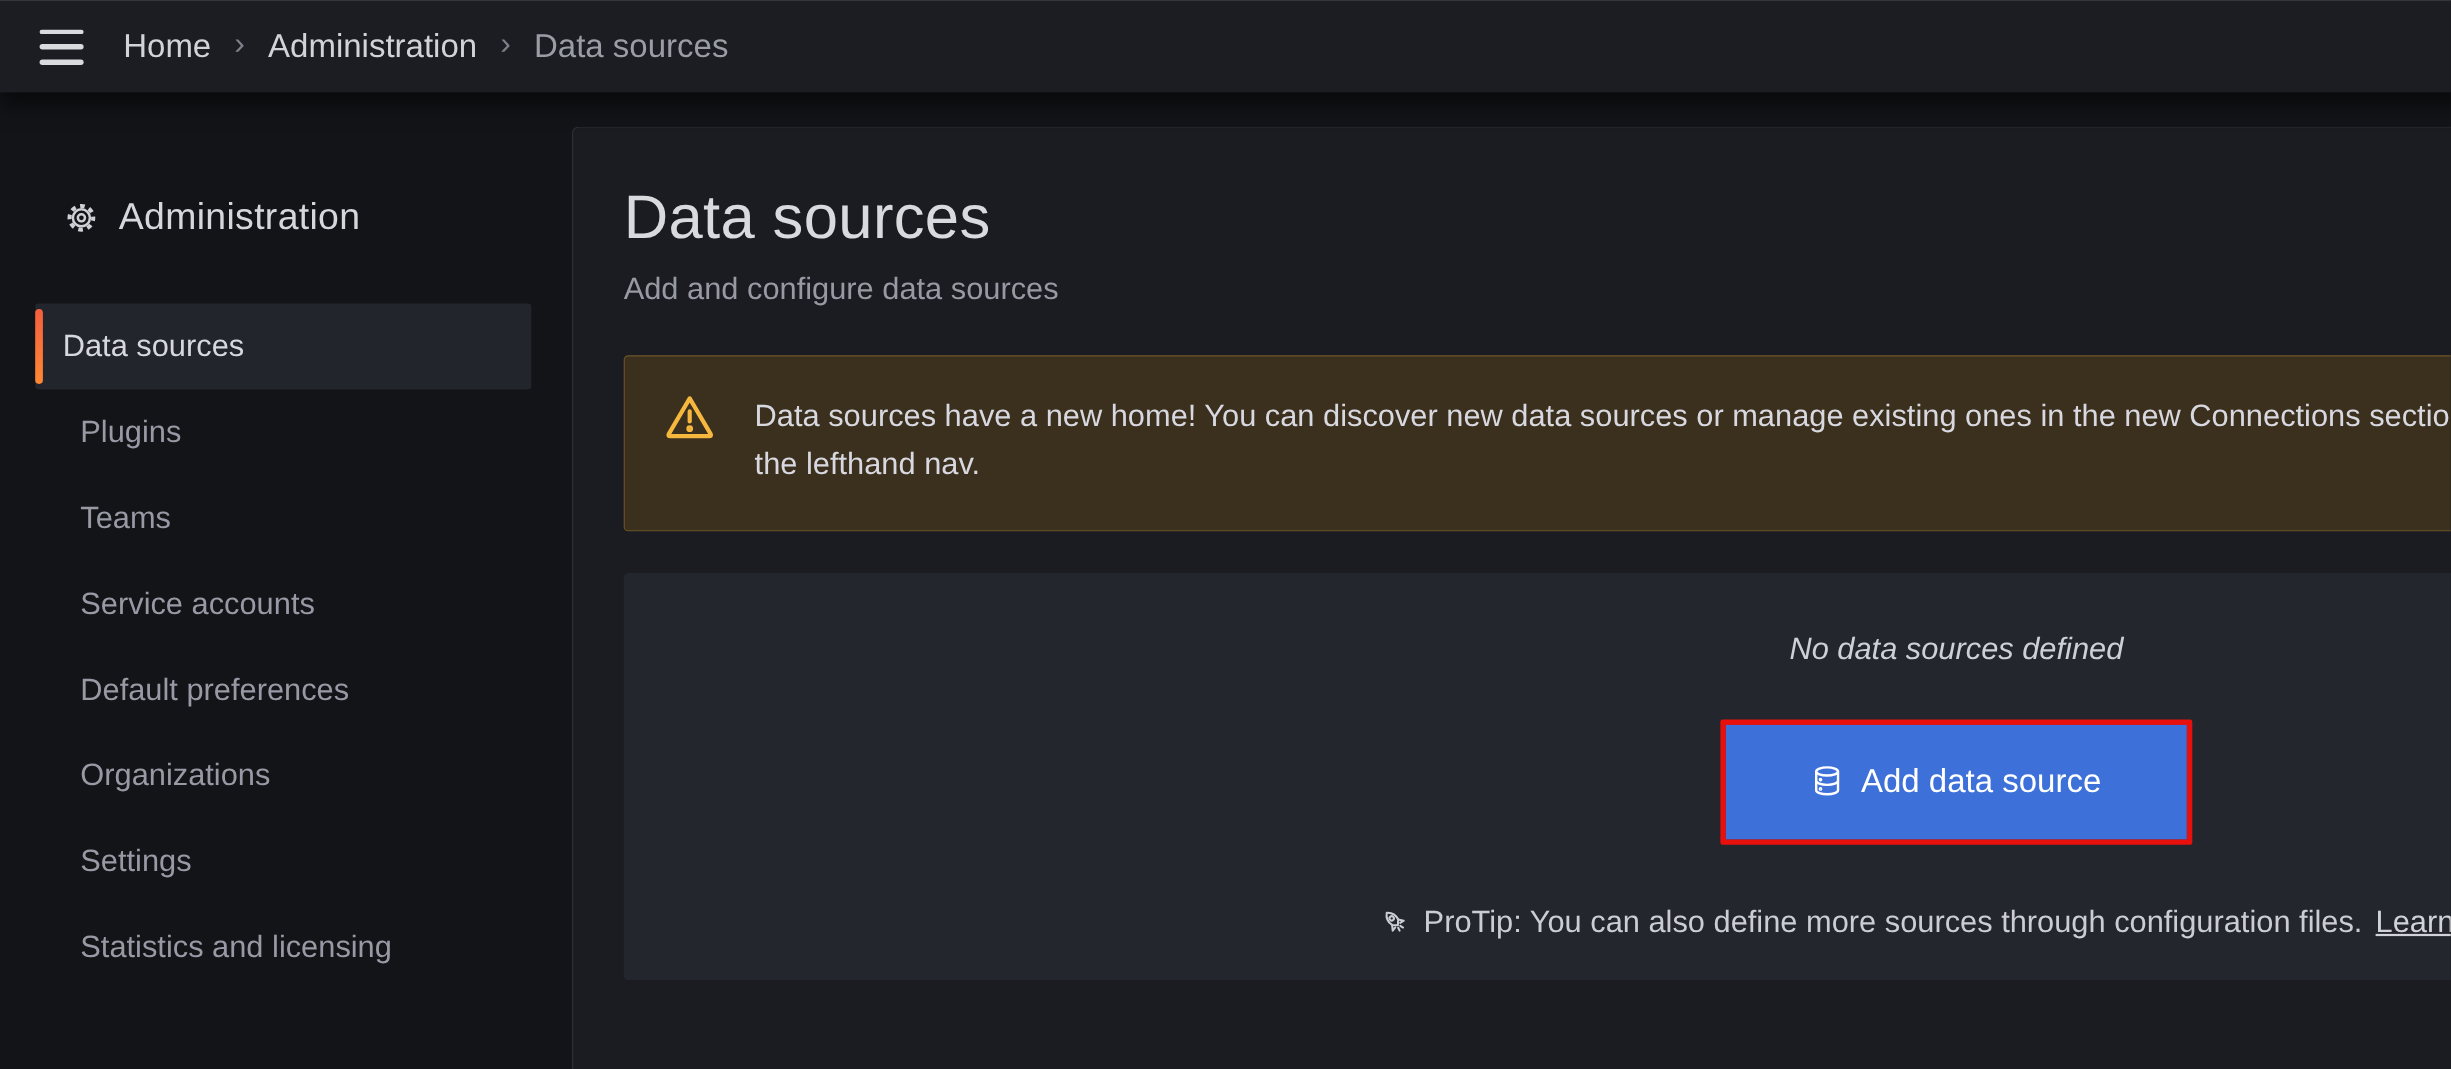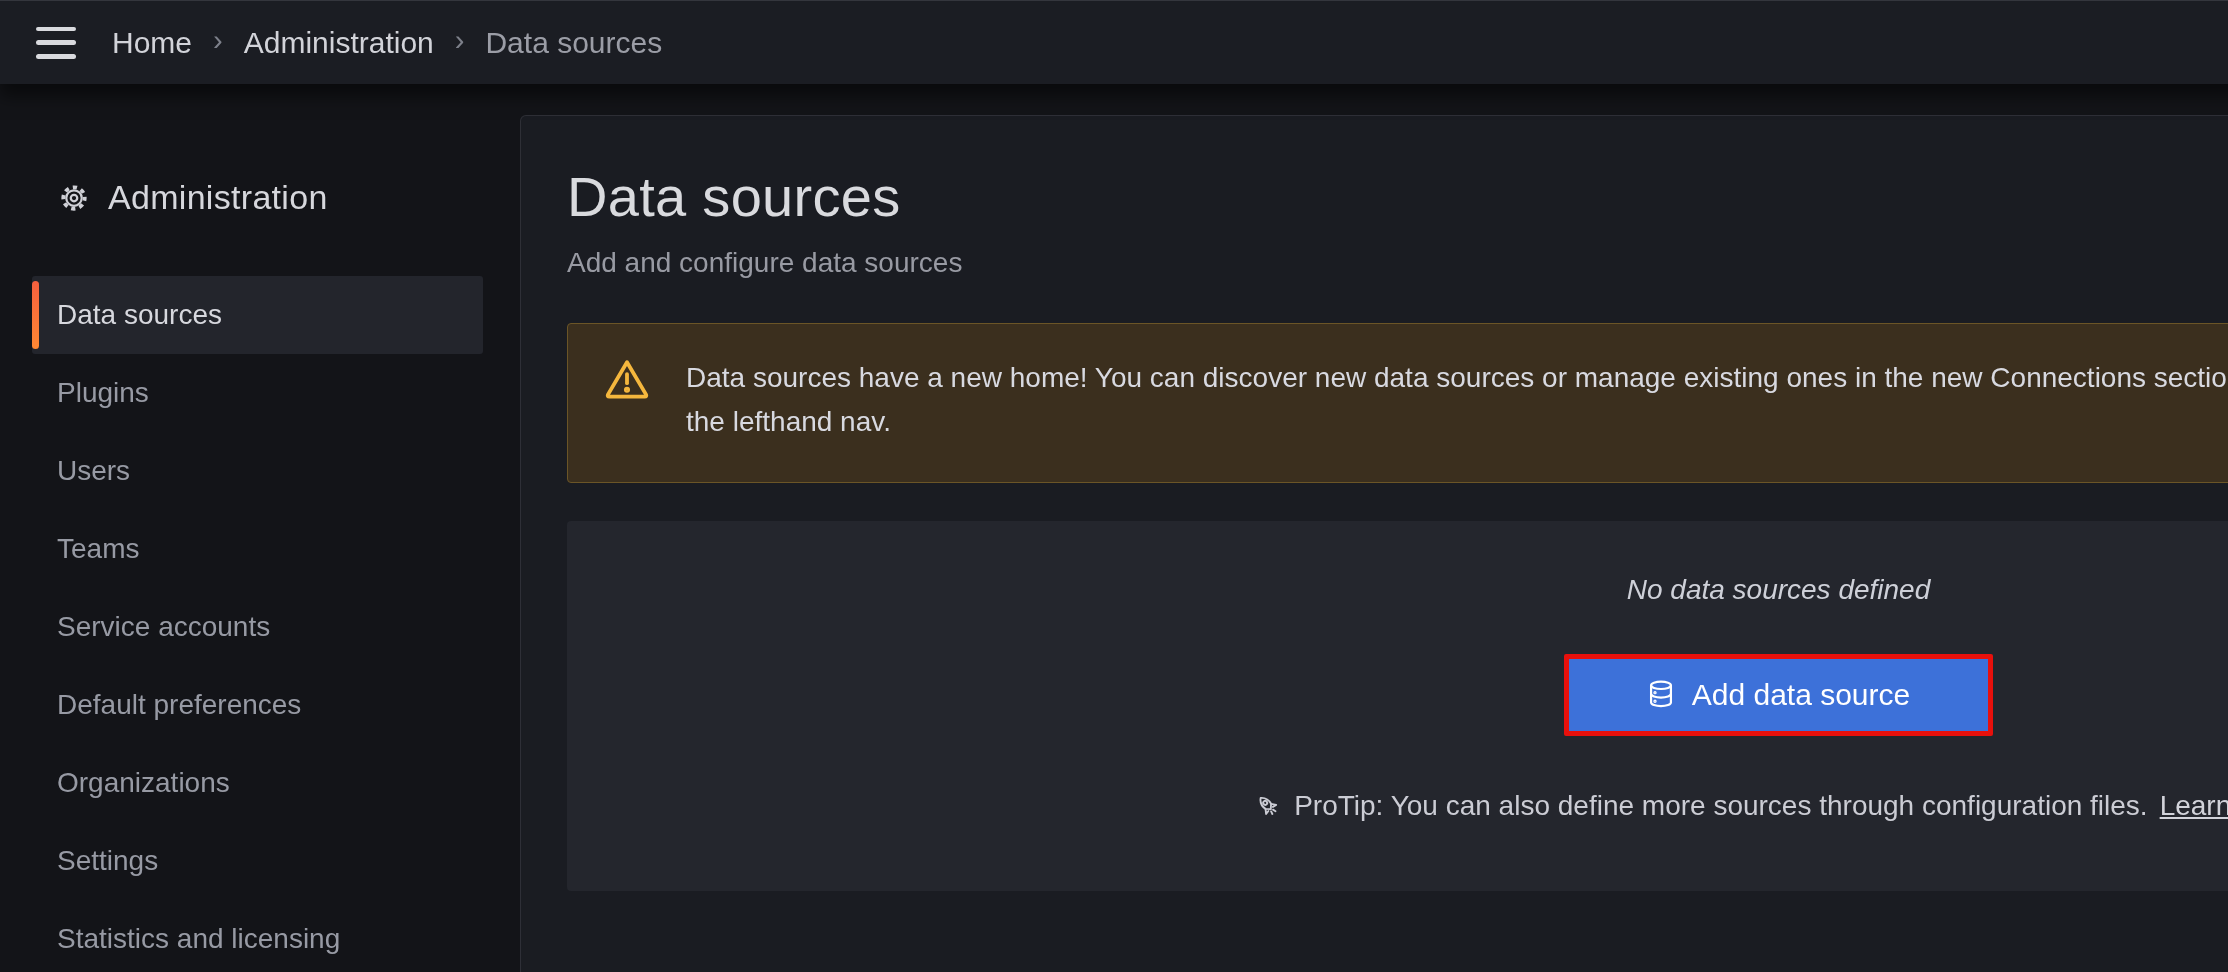--- a/index.html
+++ b/index.html
@@ -29,21 +29,21 @@
   .crumb.current { color:#9b9da6; cursor:default; }
   .crumb-sep { color:#7d808a; margin:0 21px; font-size:29px; transform:translateY(-2px); }
 
   
   .sidebar { position:absolute; left:0; top:115px; width:520px; height:857px; }
   .side-header { position:absolute; top:63px; left:59px; display:flex; align-items:center; gap:19px; }
   .side-header .label { font-size:34px; font-weight:500; color:#d6d7dc; letter-spacing:0.3px; }
   .side-menu { position:absolute; top:161px; left:0; right:0; }
   .side-item {
     height:78px; display:flex; align-items:center;
-    padding-left:57px; font-size:28px; color:#979aa4; cursor:pointer;
+    padding-left:73px; font-size:28px; color:#979aa4; cursor:pointer;
   }
   .side-item.active {
     margin-left:32px; margin-right:37px; padding-left:25px;
     background:#23252c; border-radius:3px; color:#d7d8de;
     position:relative;
   }
   .side-item.active::before {
     content:""; position:absolute; left:0; top:5px; bottom:5px; width:7px;
     border-radius:4px;
     background:linear-gradient(180deg,#f55f3e 0%,#ff8833 100%);
@@ -79,21 +79,21 @@
     text-align:center;
   }
   .empty-msg { padding-top:52px; font-size:28px; line-height:34px; font-style:italic; color:#ced0d8; }
   .btn-annotation {
     display:inline-block; margin-top:47px;
     border:5px solid #e8100c; border-radius:2px;
     line-height:0;
   }
   .add-btn {
     display:inline-flex; align-items:center; gap:17px;
-    height:72px; padding:0 78px;
+    height:104px; padding:0 78px;
     background:#3d71d9; border:none; border-radius:0;
     color:#ffffff; font-size:30px; font-weight:500;
     font-family:"Liberation Sans", sans-serif;
     cursor:pointer; line-height:normal;
   }
   .protip {
     margin-top:54px;
     display:flex; align-items:center; justify-content:center; gap:12px;
     font-size:28px; color:#cbccd4; white-space:nowrap;
   }
@@ -126,21 +126,20 @@
           <circle cx="12" cy="12" r="6.2" stroke-width="1.8"></circle>
           <circle cx="12" cy="12" r="8.6" stroke-width="3" stroke-dasharray="3.4 3.35" stroke-dashoffset="1.2"></circle>
           <circle cx="12" cy="12" r="2.6" stroke-width="1.8"></circle>
         </svg>
       </span>
       <span class="label">Administration</span>
     </div>
     <div class="side-menu">
       <div class="side-item active">Data sources</div>
       <div class="side-item">Plugins</div>
-      <div class="side-item">Users</div>
       <div class="side-item">Teams</div>
       <div class="side-item">Service accounts</div>
       <div class="side-item">Default preferences</div>
       <div class="side-item">Organizations</div>
       <div class="side-item">Settings</div>
       <div class="side-item">Statistics and licensing</div>
     </div>
   </aside>
 
   <main class="pane">

